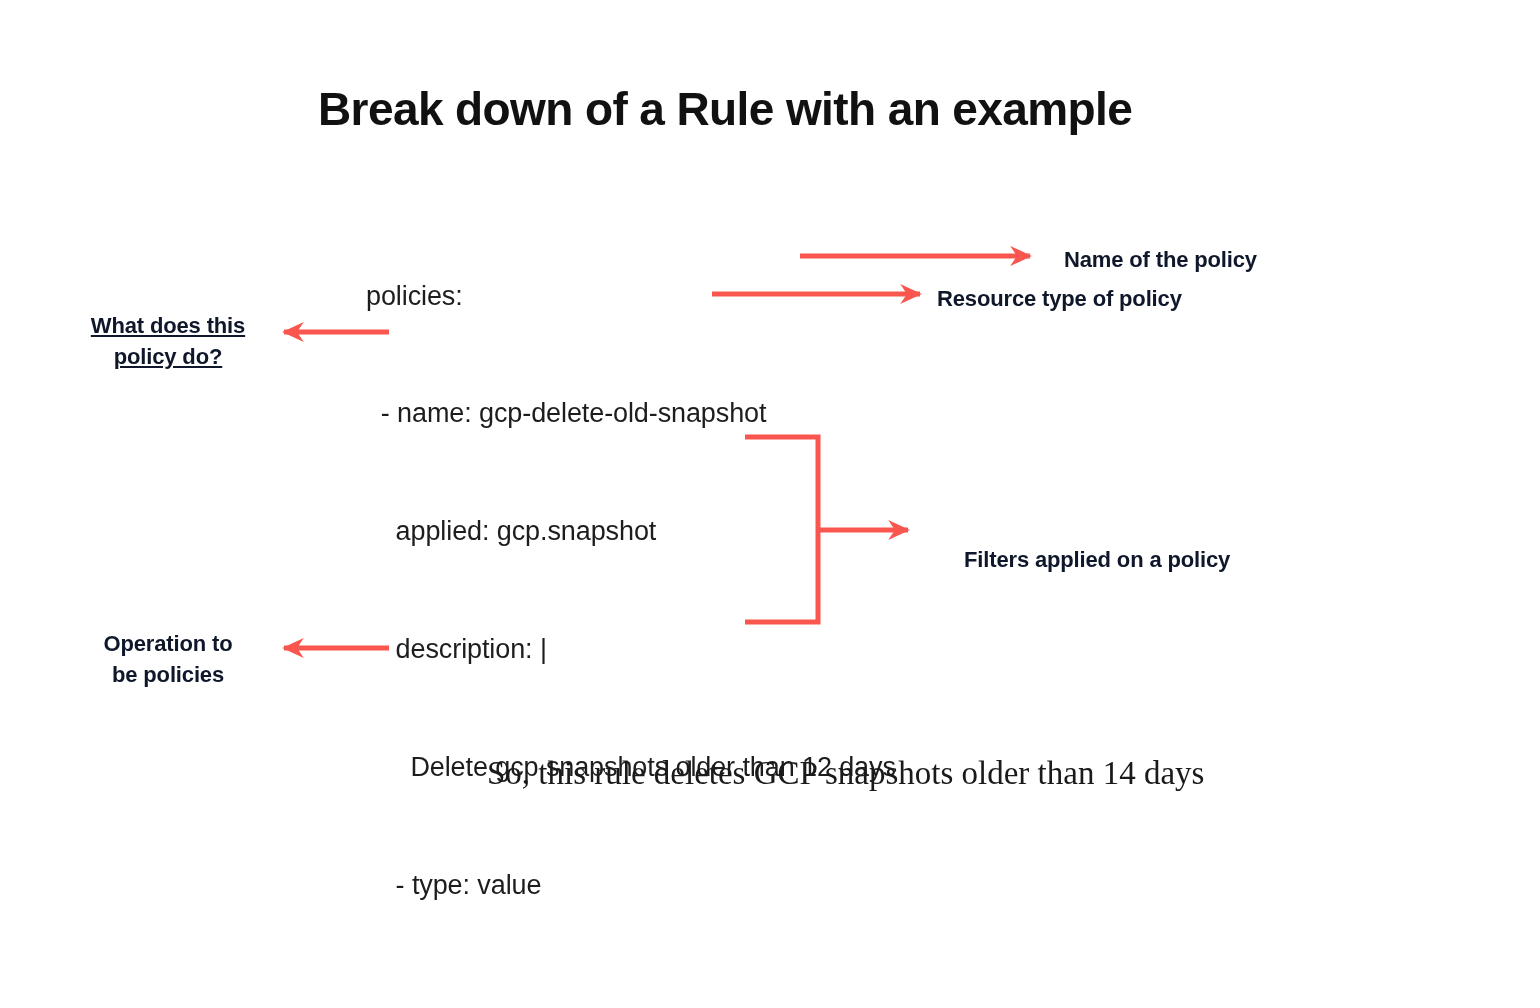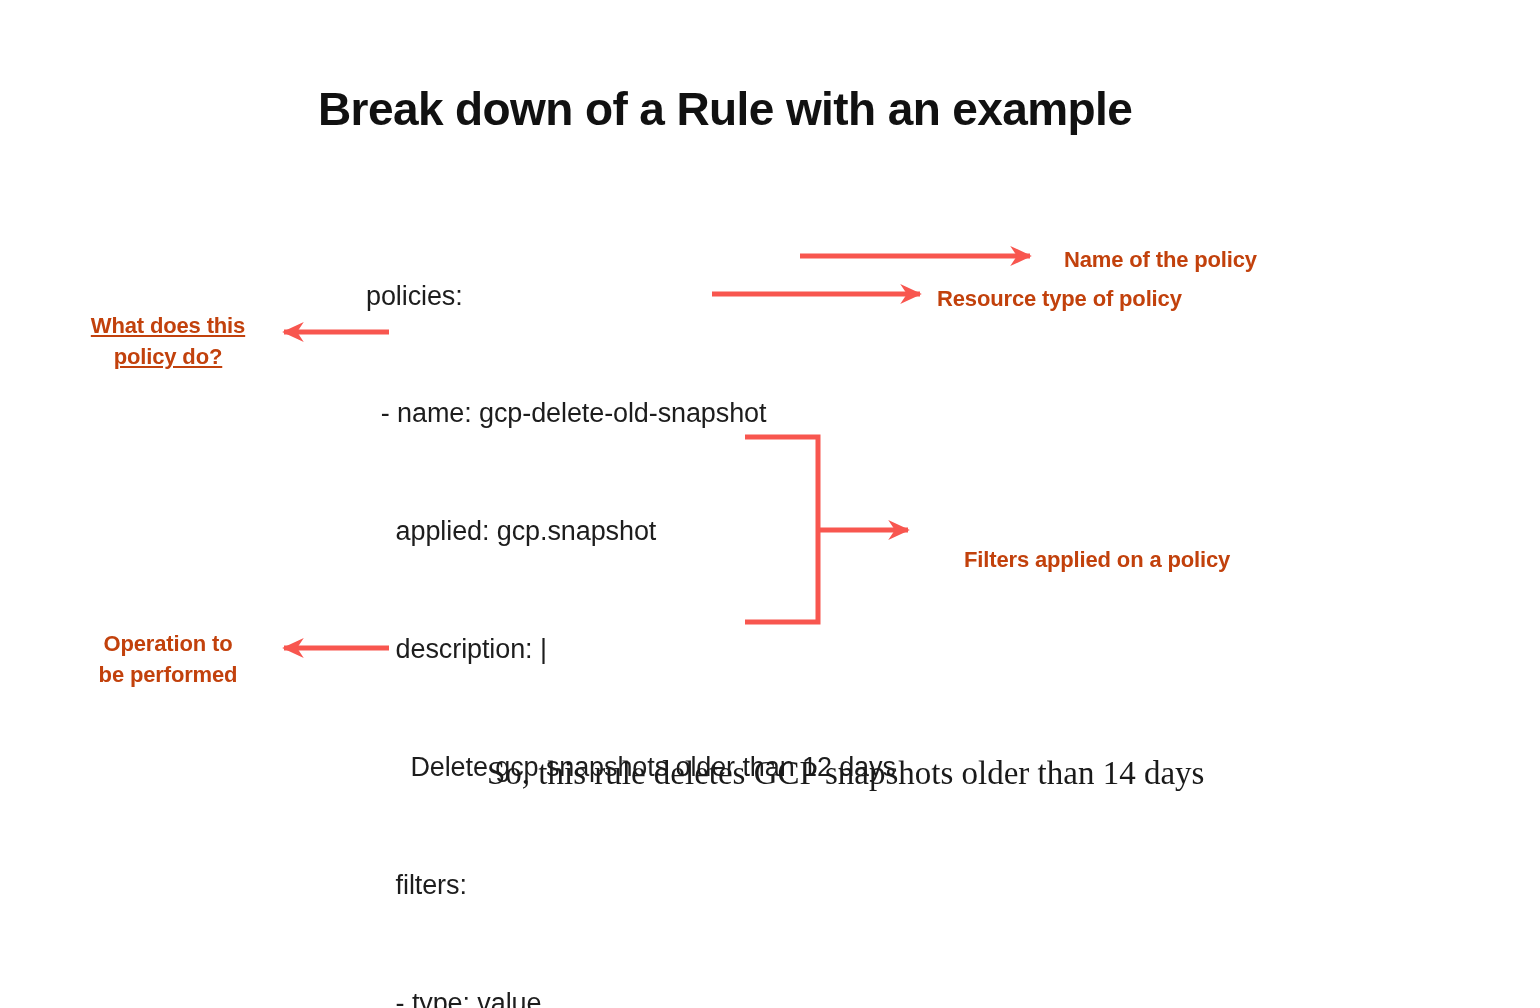--- a/index.html
+++ b/index.html
@@ -65,21 +65,21 @@
     color: #1a1a1a;
     white-space: nowrap;
   }
 
   
   .annot {
     position: absolute;
     font-family: "Liberation Sans", sans-serif;
     font-weight: bold;
     font-size: 22px;
-    color: #c2410c;
+    color: #0f172a;
     letter-spacing: -0.15px;
     line-height: 31px;
     white-space: pre-line;
   }
   #label-name       { left: 1064px; top: 244px; }
   #label-resource   { left: 937px;  top: 283px; }
   #label-filters    { left: 964px;  top: 544px; }
   #label-what-does  { left: 60px;   top: 310px; width: 216px; text-align: center; text-decoration: underline; }
   #label-operation  { left: 60px;   top: 628px; width: 216px; text-align: center; }
 
@@ -99,21 +99,20 @@
 <div id="canvas">
 
   <div id="title">Break down of a Rule with an example</div>
 
   <div id="yaml">
     <span class="yline">policies:</span>
     <span class="yline">  - name: gcp-delete-old-snapshot</span>
     <span class="yline">    applied: gcp.snapshot</span>
     <span class="yline">    description: |</span>
     <span class="yline">      Delete gcp snapshots older than 12 days</span>
-    <span class="yline">    filters:</span>
     <span class="yline">    - type: value</span>
     
     
     
     
     
     
   </div>
 
   <svg id="arrows" viewBox="0 0 1540 1008" width="1540" height="1008" xmlns="http://www.w3.org/2000/svg">
@@ -142,17 +141,17 @@
   <div class="annot" id="label-name">Name of the policy</div>
 
   <div class="annot" id="label-resource">Resource type of policy</div>
 
   <div class="annot" id="label-filters">Filters applied on a policy</div>
 
   <div class="annot" id="label-what-does">What does this
 policy do?</div>
 
   <div class="annot" id="label-operation">Operation to
-be performed</div>
+be policies</div>
 
   <div id="footer-note">So, this rule deletes GCP snapshots older than 14 days</div>
 
 </div>
 
 </body></html>

